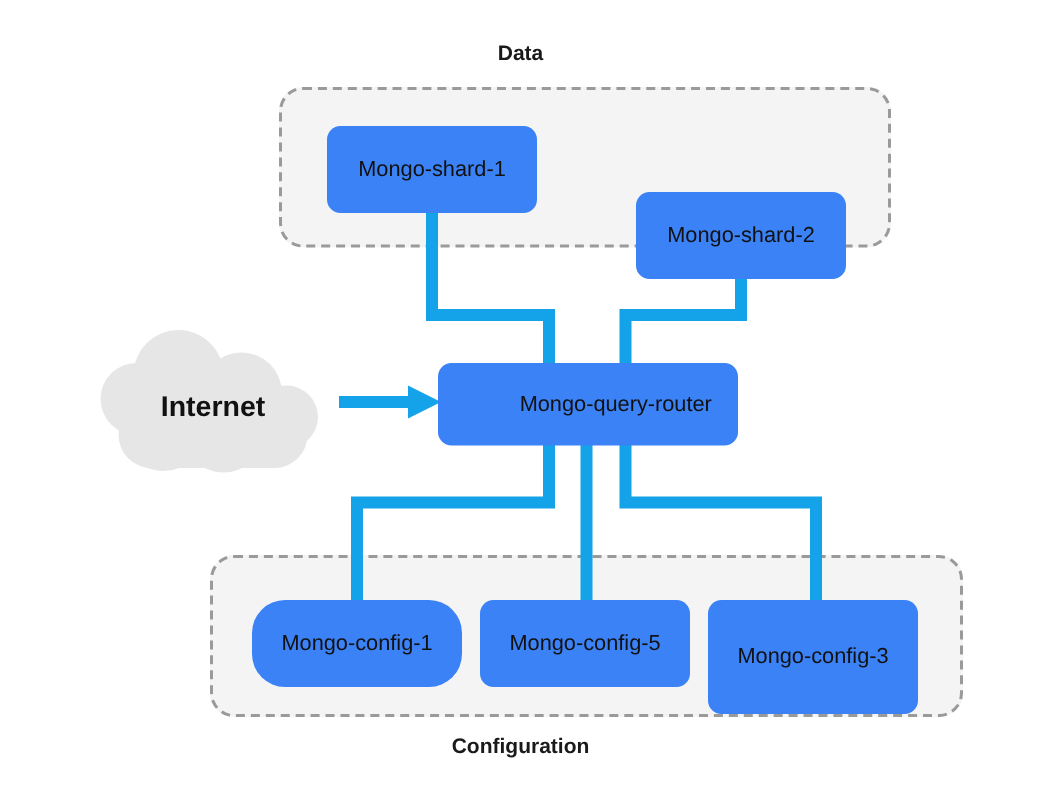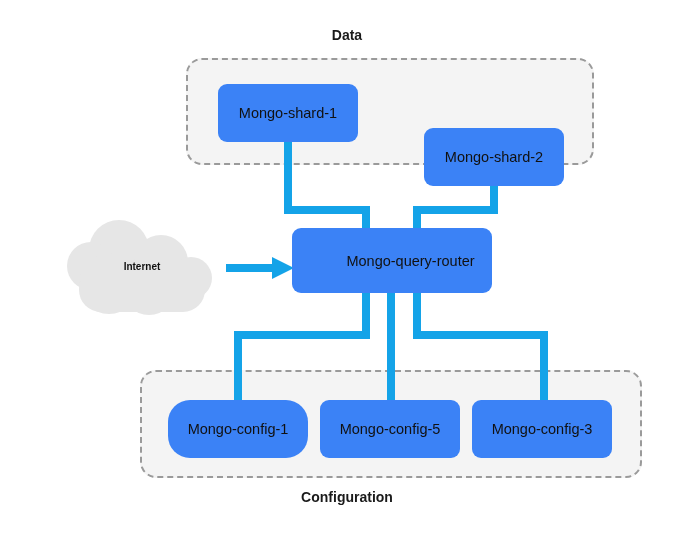--- a/index.html
+++ b/index.html
@@ -58,40 +58,40 @@
     display: flex;
     align-items: center;
     justify-content: center;
     font-size: 14.5px;
     color: #111111;
     box-sizing: border-box;
     white-space: nowrap;
   }
   #node-shard-1  { left: 218px; top: 84px;  width: 140px; height: 58px; }
   #node-shard-2  { left: 424px; top: 84px;  width: 140px; height: 58px; margin-top: 44px; }
-  #node-router   { left: 292px; top: 228px; width: 200px; height: 65px; padding-left: 37px; }
+  #node-router   { left: 292px; top: 242px; width: 200px; height: 55px; padding-left: 37px; }
   #node-config-1 { left: 168px; top: 400px; width: 140px; height: 58px; border-radius: 22px; }
   #node-config-2 { left: 320px; top: 400px; width: 140px; height: 58px; }
-  #node-config-3 { left: 472px; top: 400px; width: 140px; height: 58px; }
+  #node-config-3 { left: 472px; top: 400px; width: 140px; height: 76px; }
 
   
   #cloud {
     position: absolute;
     left: 57px;
     top: 218px;
     width: 180px;
     height: 100px;
   }
   #cloud-label {
     position: absolute;
     left: 57px;
     top: 261px;
     width: 170px;
     text-align: center;
-    font-size: 10px;
+    font-size: 19px;
     font-weight: bold;
     color: #111111;
   }
 </style>
 </head>
 <body>
 
 <div id="canvas">
 
   <div class="group" id="group-data"></div>

